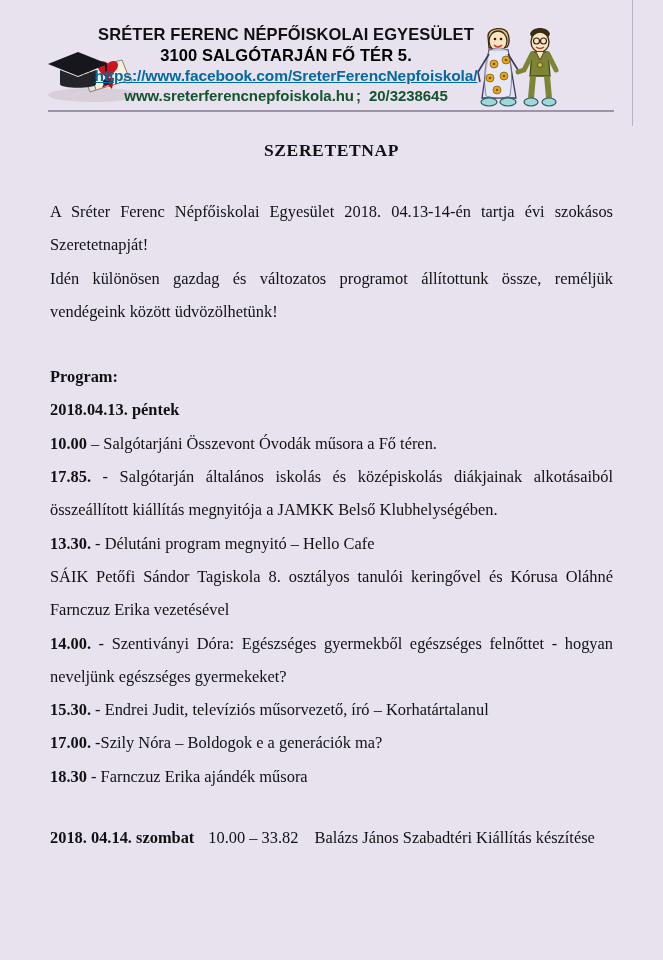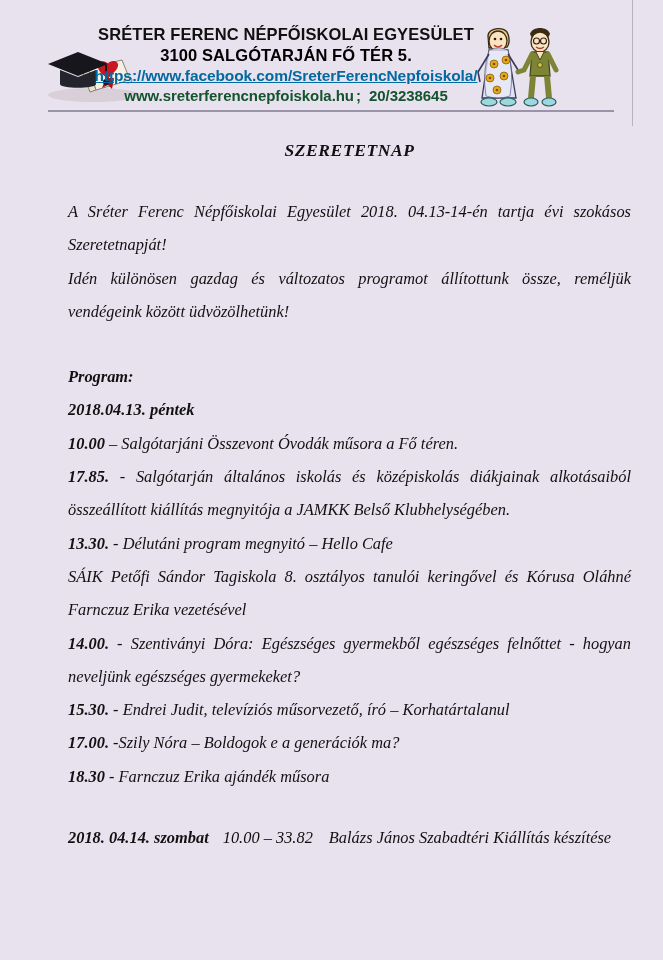--- a/index.html
+++ b/index.html
@@ -97,24 +97,23 @@
     left: 48px;
     top: 110px;
     width: 566px;
     height: 2px;
     background: #9b93a8;
   }
 
   
   .doc {
     position: absolute;
-    left: 68px;
+    left: 50px;
     top: 128px;
     width: 563px;
-    font-style: italic;
   }
 
   .doc-title {
     text-align: center;
     font-weight: bold;
     font-size: 17.5px;
     letter-spacing: 0.6px;
     margin: 12px 0 0 0;
     padding-bottom: 4px;
   }

